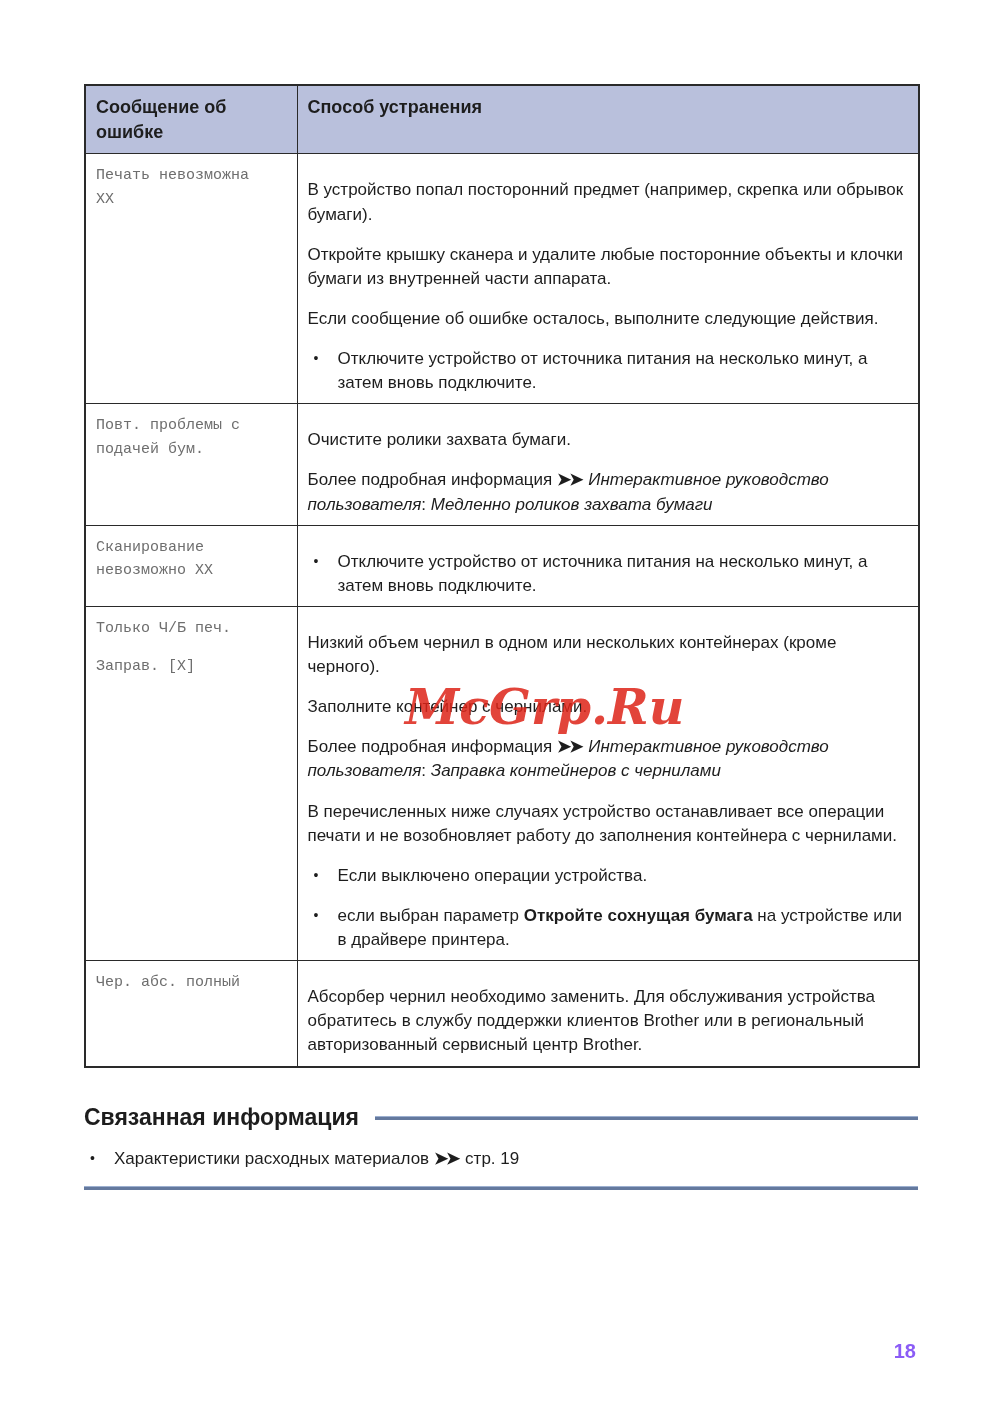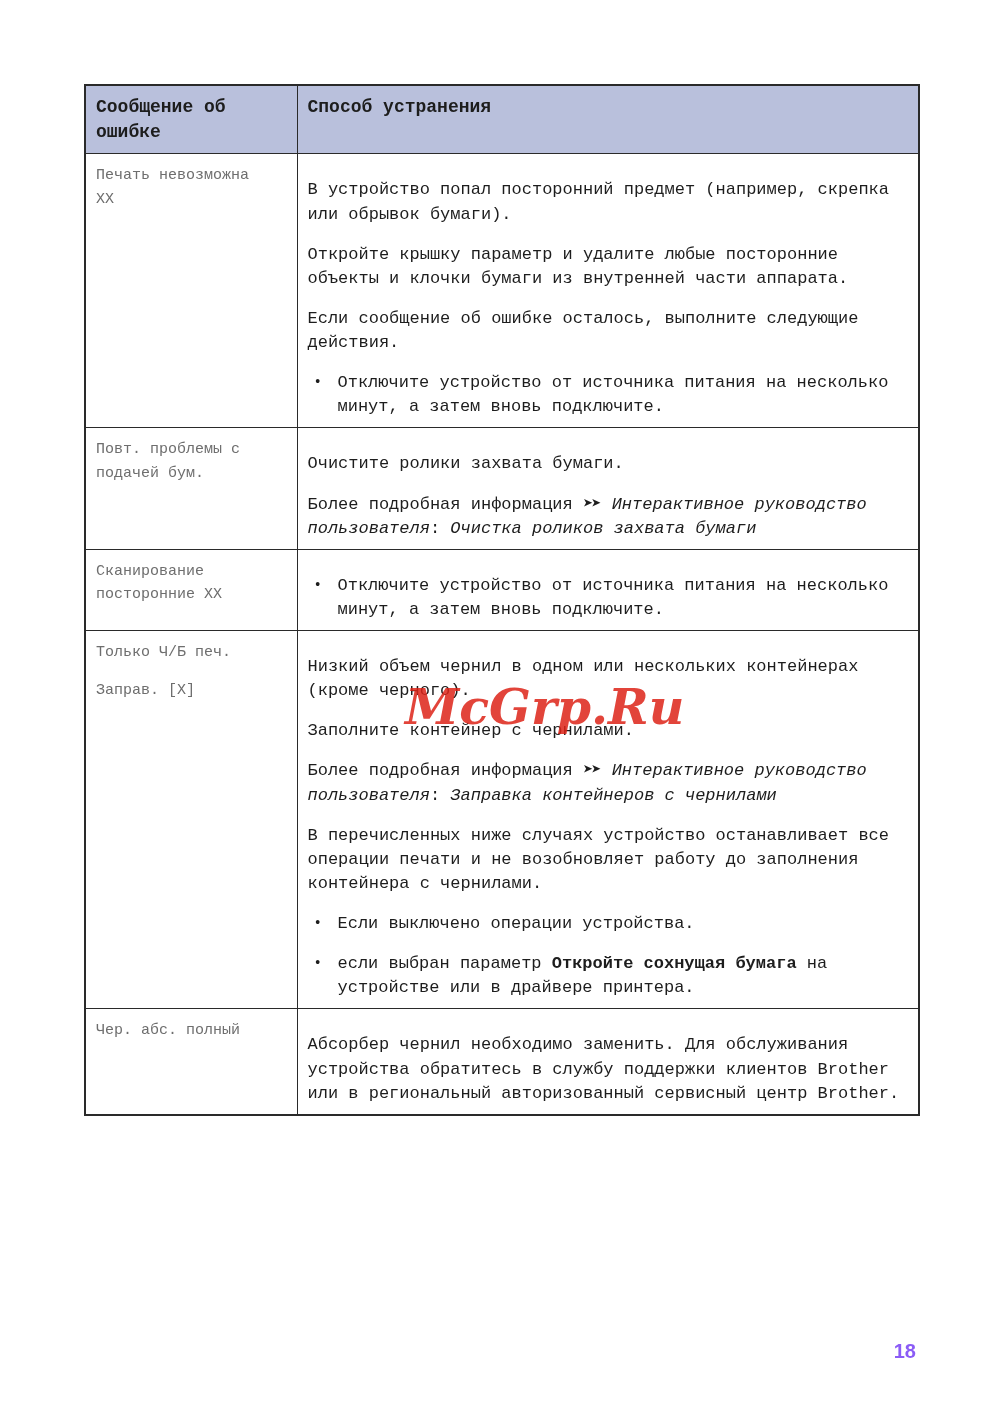--- a/index.html
+++ b/index.html
@@ -28,21 +28,20 @@
     table-layout: fixed;
     width: 834px;
     border: 2px solid var(--border, #2a2a2a);
   }
   col.c1 { width: 212px; }
   col.c2 { width: 622px; }
   .err-table th, .err-table td {
     border: 1px solid var(--border, #2a2a2a);
     vertical-align: top;
     padding: 8px 10px;
-    font-family: Liberation Mono, monospace;
   }
   .err-table thead tr { height: 56px; }
   .err-table tbody tr:nth-child(1) { height: 228px; }
   .err-table tbody tr:nth-child(2) { height: 94px; }
   .err-table tbody tr:nth-child(3) { height: 58px; padding-left: 8px; }
   .err-table tbody tr:nth-child(4) { height: 316px; }
   .err-table tbody tr:nth-child(5) { height: 76px; }
   .err-table th {
     background: var(--header-bg, #b9c0dc);
     text-align: left;
@@ -144,42 +143,42 @@
         </tr>
     </thead>
     <tbody id="bodyRows">
         <tr>
           <td class="msg">
             <div class="msg-line">Печать невозможна</div>
             <div class="msg-line">XX</div>
           </td>
           <td class="sol">
             <div class="para"><span>В устройство попал посторонний предмет (например, скрепка или обрывок бумаги).</span></div>
-            <div class="para"><span>Откройте крышку параметр и удалите любые посторонние объекты и клочки бумаги из внутренней части аппарата.</span></div>
+            <div class="para"><span>Откройте крышку сканера и удалите любые посторонние объекты и клочки бумаги из внутренней части аппарата.</span></div>
             <div class="para"><span>Если сообщение об ошибке осталось, выполните следующие действия.</span></div>
             <div class="para bullet">
               <span class="marker">•</span>
               <span class="btext"><span>Отключите устройство от источника питания на несколько минут, а затем вновь подключите.</span></span>
             </div>
           </td>
         </tr>
         <tr>
           <td class="msg">
             <div class="msg-line">Повт. проблемы с</div>
             <div class="msg-line">подачей бум.</div>
           </td>
           <td class="sol">
             <div class="para"><span>Очистите ролики захвата бумаги.</span></div>
-            <div class="para"><span>Более подробная информация </span><span class="seg-arrows">➤➤</span><span> </span><span class="seg-italic">Интерактивное руководство пользователя</span><span>: </span><span class="seg-italic">Очистка роликов захвата бумаги</span></div>
+            <div class="para"><span>Более подробная информация </span><span class="seg-arrows">➤➤</span><span> </span><span class="seg-italic">Интерактивное руководство пользователя</span><span>: </span><span class="seg-italic">Медленно роликов захвата бумаги</span></div>
           </td>
         </tr>
         <tr>
           <td class="msg">
             <div class="msg-line">Сканирование</div>
-            <div class="msg-line">посторонние XX</div>
+            <div class="msg-line">невозможно XX</div>
           </td>
           <td class="sol">
             <div class="para bullet">
               <span class="marker">•</span>
               <span class="btext"><span>Отключите устройство от источника питания на несколько минут, а затем вновь подключите.</span></span>
             </div>
           </td>
         </tr>
         <tr>
           <td class="msg msg-gap">
@@ -205,17 +204,30 @@
           <td class="msg">
             <div class="msg-line">Чер. абс. полный</div>
           </td>
           <td class="sol">
             <div class="para"><span>Абсорбер чернил необходимо заменить. Для обслуживания устройства обратитесь в службу поддержки клиентов Brother или в региональный авторизованный сервисный центр Brother.</span></div>
           </td>
         </tr>
       </tbody>
   </table>
 
+  <div class="related">
+    <div class="rel-head">
+      <h2>Связанная информация</h2>
+      <div class="rel-rule"></div>
+    </div>
+    <div class="rel-items" id="relItems">
+        <div class="para bullet">
+          <span class="marker">•</span>
+          <span class="btext"><span>Характеристики расходных материалов </span><span class="seg-arrows">➤➤</span><span> стр. 19</span></span>
+        </div>
+      </div>
+    <div class="bottom-rule"></div>
+  </div>
 
 </div>
 
 <div class="watermark">McGrp.Ru</div>
 <div class="page-number">18</div>
 
 </body></html>

